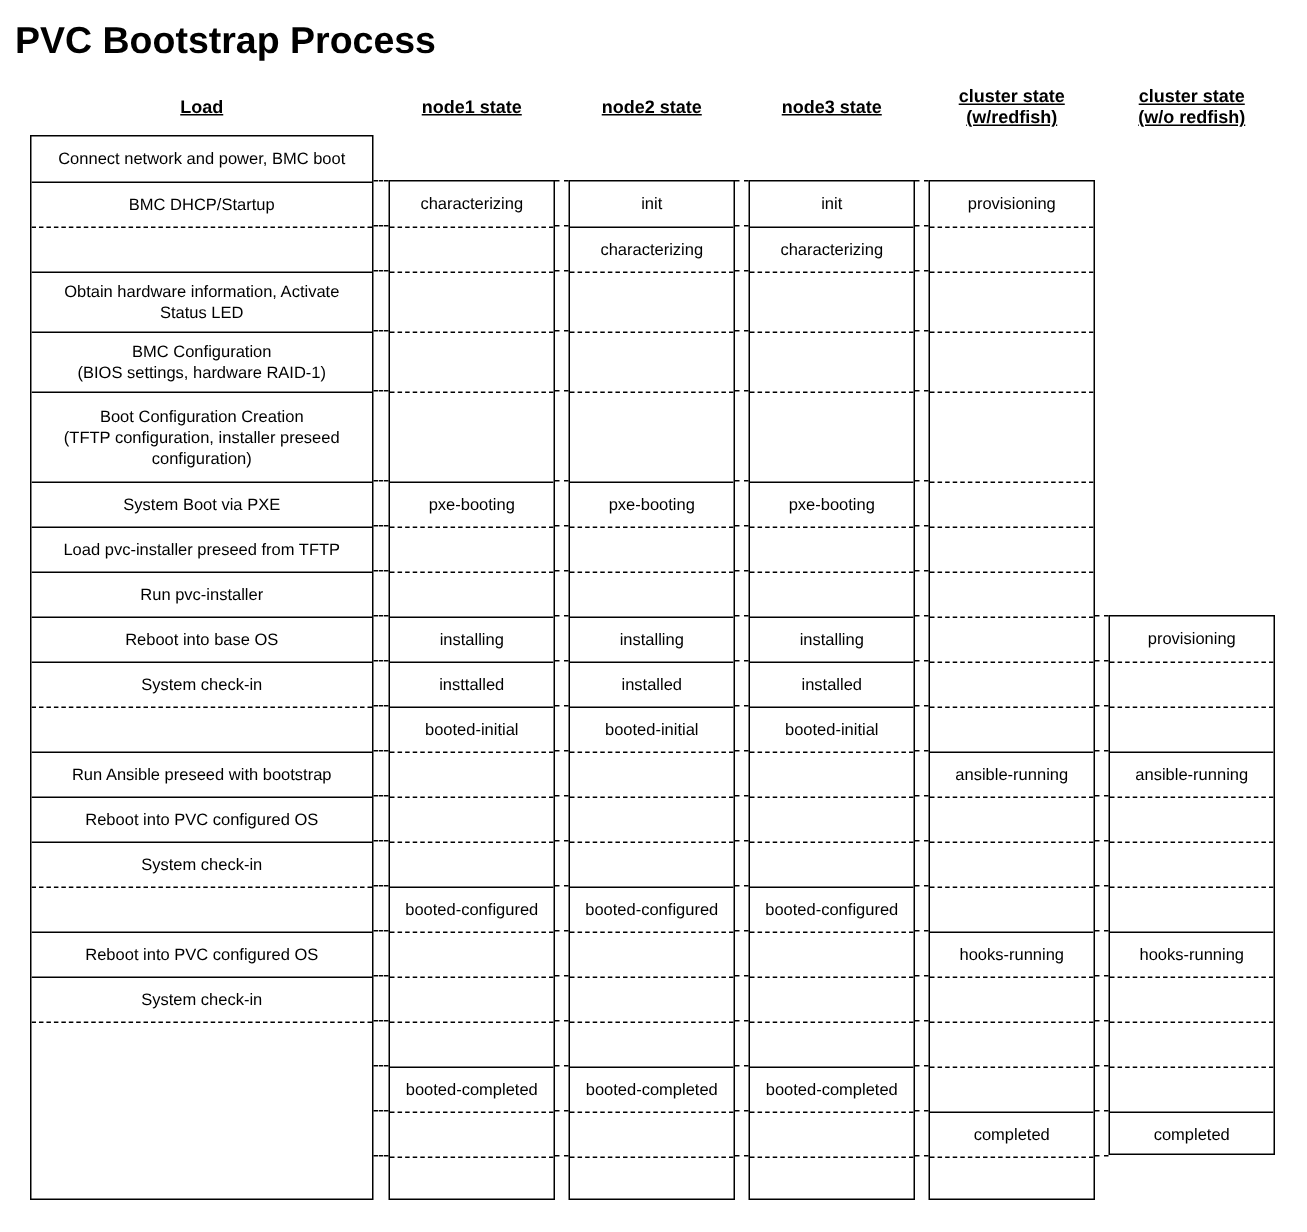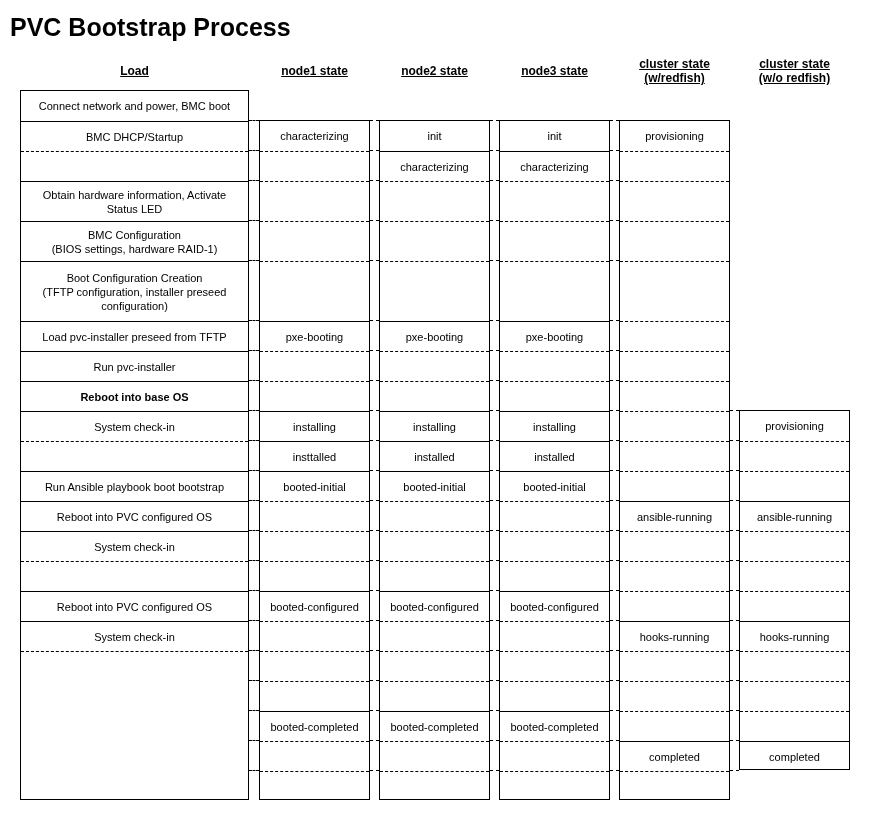--- a/index.html
+++ b/index.html
@@ -81,26 +81,27 @@
 <div id="diagram">
     <div class="col" style="left: 20px; top: 90px; width: 229px; height: 710px;">
       <div class="cell" style="height: 30px;">Connect network and power, BMC boot</div>
       <div class="cell solid" style="height: 30px;">BMC DHCP/Startup</div>
       <div class="cell dashed" style="height: 30px;"></div>
       <div class="cell solid" style="height: 40px;">Obtain hardware information, Activate Status LED</div>
       <div class="cell solid" style="height: 40px;">BMC Configuration
 (BIOS settings, hardware RAID-1)</div>
       <div class="cell solid" style="height: 60px;">Boot Configuration Creation
 (TFTP configuration, installer preseed configuration)</div>
+      <div class="cell solid" style="height: 30px;">System Boot via PXE</div>
       <div class="cell solid" style="height: 30px;">Load pvc-installer preseed from TFTP</div>
       <div class="cell solid" style="height: 30px;">Run pvc-installer</div>
-      <div class="cell solid" style="height: 30px; font-weight: bold;">Reboot into base OS</div>
+      <div class="cell solid" style="height: 30px;">Reboot into base OS</div>
       <div class="cell solid" style="height: 30px;">System check-in</div>
       <div class="cell dashed" style="height: 30px;"></div>
-      <div class="cell solid" style="height: 30px;">Run Ansible playbook boot bootstrap</div>
+      <div class="cell solid" style="height: 30px;">Run Ansible preseed with bootstrap</div>
       <div class="cell solid" style="height: 30px;">Reboot into PVC configured OS</div>
       <div class="cell solid" style="height: 30px;">System check-in</div>
       <div class="cell dashed" style="height: 30px;"></div>
       <div class="cell solid" style="height: 30px;">Reboot into PVC configured OS</div>
       <div class="cell solid" style="height: 30px;">System check-in</div>
       <div class="cell dashed" style="height: 30px;"></div>
     </div>
     <div class="col" style="left: 259px; top: 120px; width: 111px; height: 680px;">
       <div class="cell" style="height: 30px;">characterizing</div>
       <div class="cell dashed" style="height: 30px;"></div>

